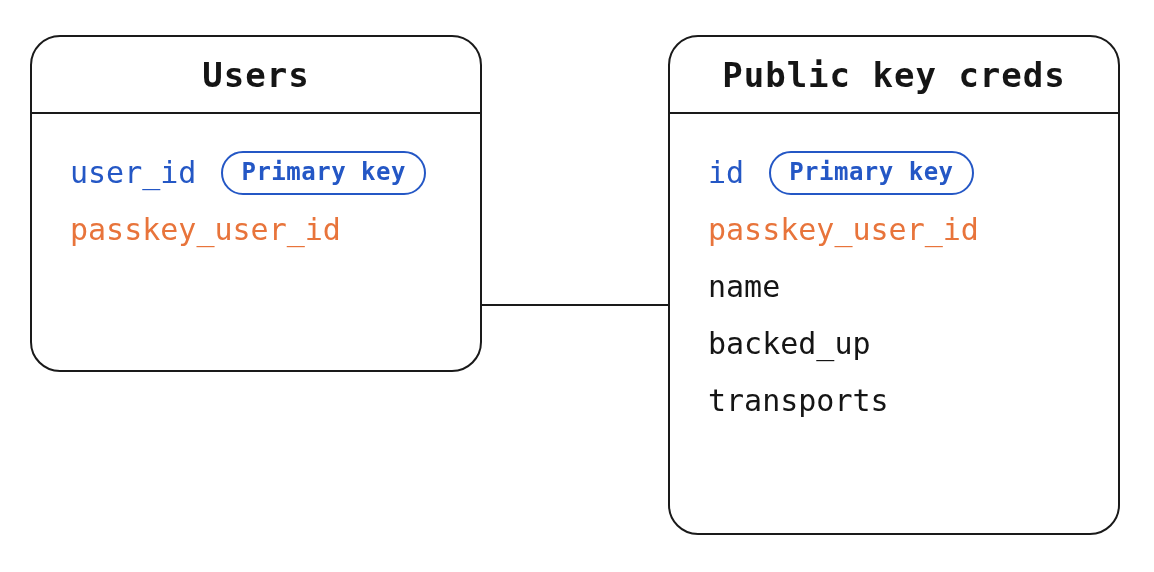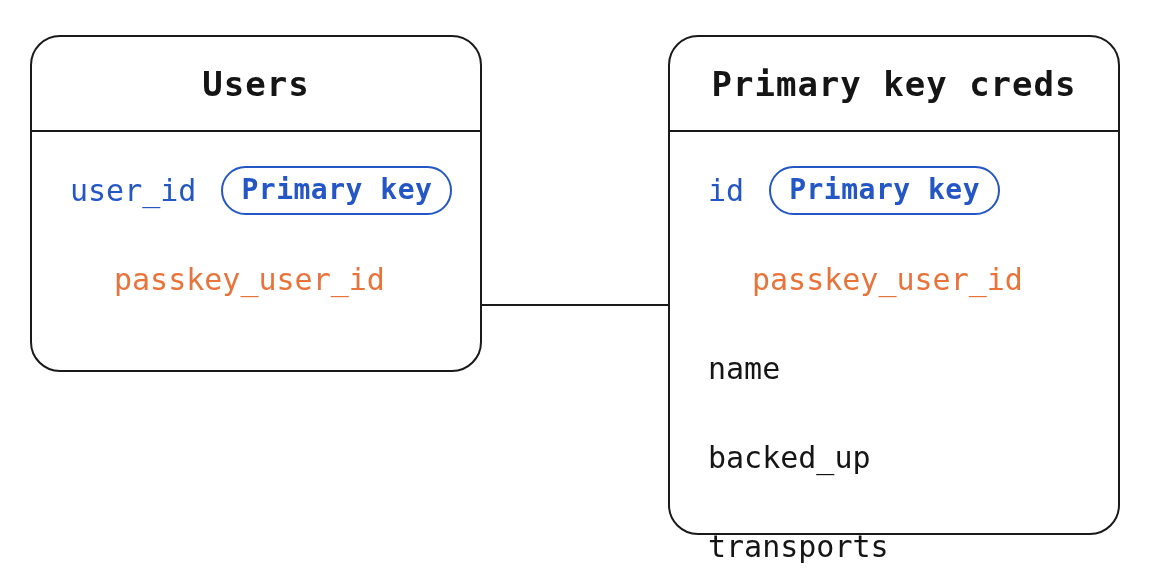--- a/index.html
+++ b/index.html
@@ -21,55 +21,54 @@
   }
   .table-node {
     position: absolute;
     background: var(--bg-white);
     border: 2px solid var(--border-black);
     border-radius: 30px;
   }
   .table-node.users { left: 30px;  top: 35px; width: 452px; height: 337px; }
   .table-node.creds { left: 668px; top: 35px; width: 452px; height: 500px; }
   .table-header {
-    height: 95px;
+    height: 77px;
     border-bottom: 2px solid var(--border-black);
     display: flex;
     align-items: center;
     justify-content: center;
     font-size: 34px;
     font-weight: bold;
     letter-spacing: 1px;
     color: var(--text-black);
   }
   .table-body {
     padding: 30px 20px 0 38px;
     display: flex;
     flex-direction: column;
-    gap: 32px;
   }
   .field-row {
     height: 57px;
     display: flex;
     align-items: center;
     gap: 25px;
     font-size: 30px;
     color: var(--text-black);
     white-space: nowrap;
   }
   .field-row .field-name.primary { color: var(--primary-blue); }
-  .field-row .field-name.foreign { color: var(--foreign-orange); margin-left: 44px; }
+  .field-row .field-name.foreign { color: var(--foreign-orange); }
   .pill {
     display: inline-flex;
     align-items: center;
     justify-content: center;
     border: 2px solid var(--primary-blue);
     color: var(--primary-blue);
     border-radius: 999px;
-    font-size: 28px;
+    font-size: 24px;
     font-weight: bold;
     padding: 5px 18px 7px 18px;
     letter-spacing: 0.5px;
     background: var(--bg-white);
   }
   .relationship-line {
     position: absolute;
     left: 482px;
     top: 304px;
     width: 186px;
@@ -91,21 +90,21 @@
       </div>
       <div class="field-row">
         <span class="field-name foreign">passkey_user_id</span>
       </div>
     </div>
   </div>
 
   <div class="relationship-line"></div>
 
   <div class="table-node creds">
-    <div class="table-header">Primary key creds</div>
+    <div class="table-header">Public key creds</div>
     <div class="table-body">
       <div class="field-row">
         <span class="field-name primary">id</span>
         <span class="pill">Primary key</span>
       </div>
       <div class="field-row">
         <span class="field-name foreign">passkey_user_id</span>
       </div>
       <div class="field-row">
         <span class="field-name">name</span>

